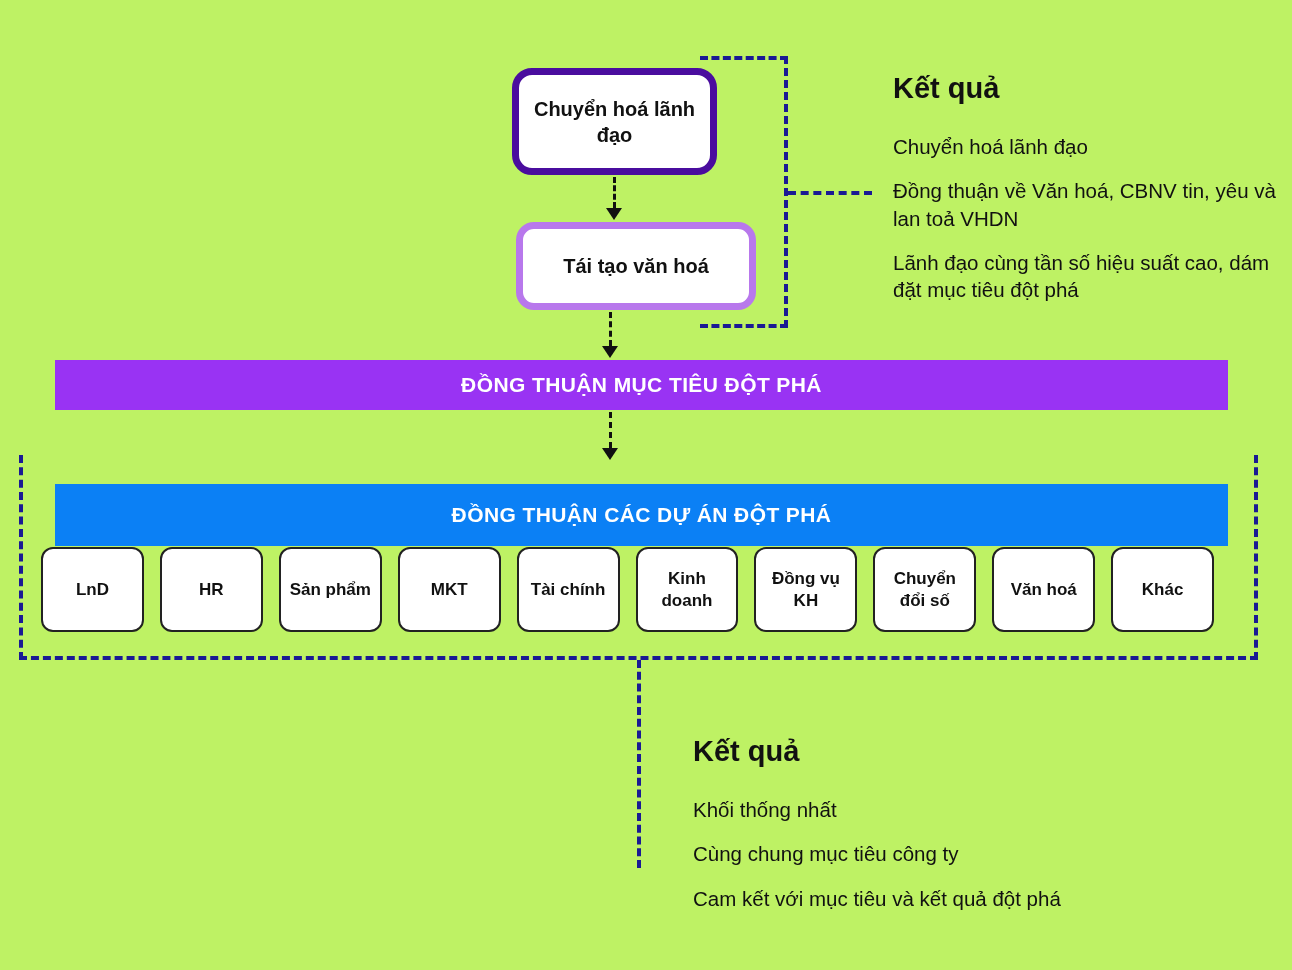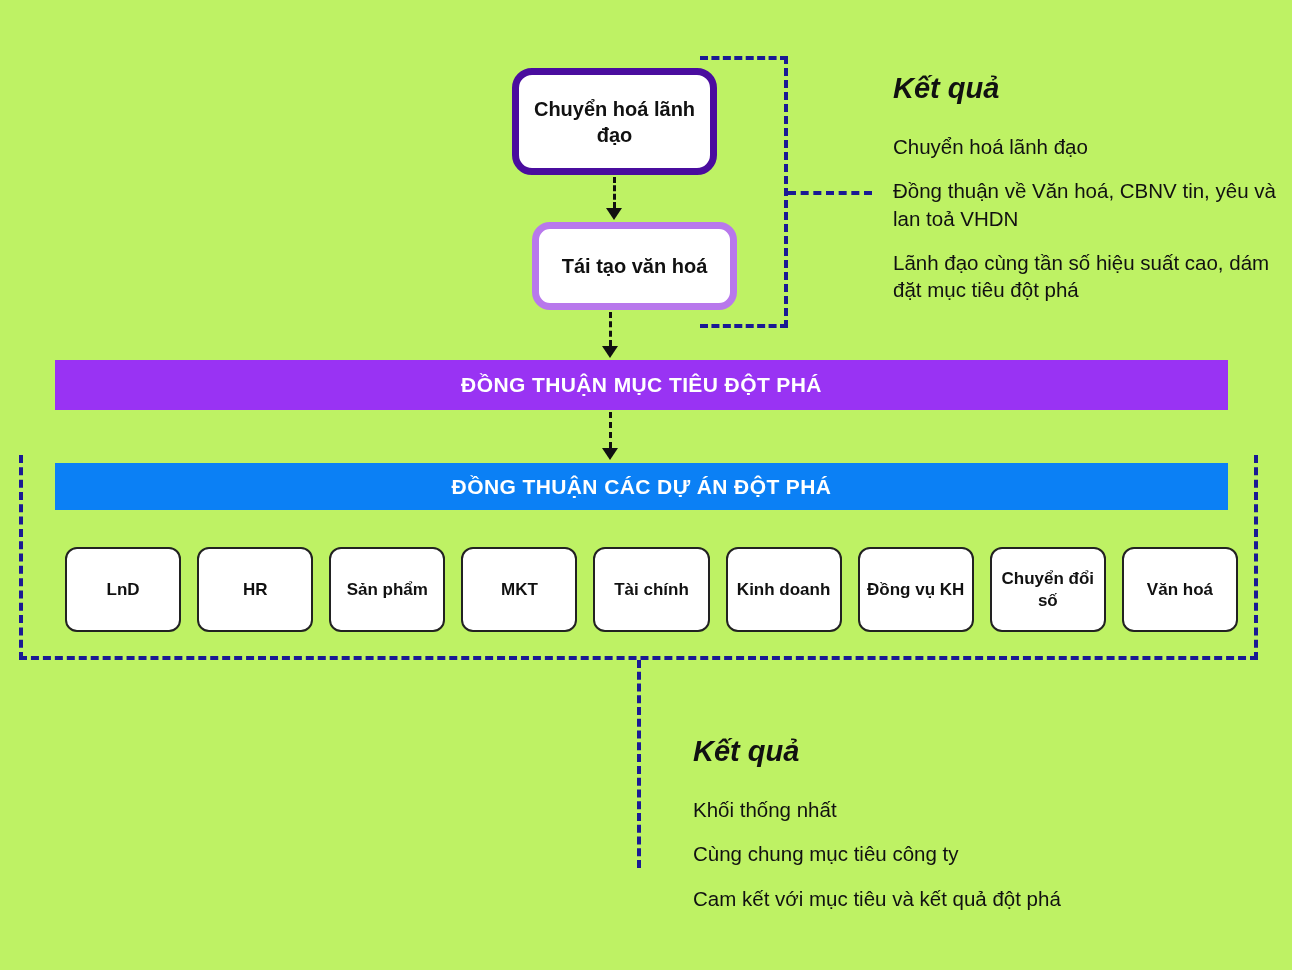--- a/index.html
+++ b/index.html
@@ -10,34 +10,34 @@
   }
 
   
   .flow-box {
     position:absolute; background:#fff; display:flex; align-items:center;
     justify-content:center; text-align:center; font-weight:bold;
     font-size:20px; line-height:1.3; box-sizing:border-box; padding:0 10px;
   }
   #box-leadership { left:512px; top:68px;  width:205px; height:107px;
     border:7px solid var(--dark_purple); border-radius:20px; }
-  #box-culture    { left:532px; top:222px; width:205px; height:88px;
+  #box-culture    { left:516px; top:222px; width:240px; height:88px;
     border:7px solid var(--light_purple); border-radius:18px; }
 
   
   .bar {
     position:absolute; left:55px; width:1173px; display:flex; align-items:center;
     justify-content:center; color:#fff; font-weight:bold; font-size:21px;
     letter-spacing:0.4px;
   }
   #bar-goals    { top:360px; height:50px; background:var(--purple_bar); }
-  #bar-projects { top:463px; height:47px; background:var(--blue_bar); }
+  #bar-projects { top:484px; height:62px; background:var(--blue_bar); }
 
   
-  .dept-row { position:absolute; left:65px; top:547px; width:1173px; height:85px;
+  .dept-row { position:absolute; left:41px; top:547px; width:1173px; height:85px;
     display:flex; gap:16px; }
   .dept-box { flex:1; border:2px solid #222; border-radius:12px; background:#fff;
     display:flex; align-items:center; justify-content:center; text-align:center;
     font-weight:bold; font-size:17px; line-height:1.25; padding:0 4px;
     box-sizing:border-box; }
 
   
   .bracket-top { position:absolute; left:700px; top:56px; width:88px; height:272px;
     border-top:4px dashed var(--navy_dash); border-right:4px dashed var(--navy_dash);
     border-bottom:4px dashed var(--navy_dash); box-sizing:border-box; }
@@ -54,21 +54,21 @@
     align-items:center; }
   .arrow-line { flex:1; width:0; border-left:3px dashed #111; }
   .arrow-head { width:0; height:0; border-left:8px solid transparent;
     border-right:8px solid transparent; border-top:12px solid #111; }
   #arrow-1 { left:606px; top:177px; height:43px; }
   #arrow-2 { left:602px; top:312px; height:46px; }
   #arrow-3 { left:602px; top:412px; height:48px; }
 
   
   .results { position:absolute; }
-  .results-title { font-size:29px; font-weight:bold; margin:0 6px 28px 0;font-style:italic; }
+  .results-title { font-size:29px; font-weight:bold; margin:0 6px 28px 0; }
   .results-item  { font-size:20.5px; line-height:1.33; margin:0 0 17px 0; }
   #results-top    { left:893px; top:72px;  width:400px; }
   #results-bottom { left:693px; top:735px; width:490px; }
 </style>
 </head>
 <body>
 
 <div class="canvas">
 
   <div class="bracket-top"></div>
@@ -103,20 +103,21 @@
   <div class="dept-row">
     <div class="dept-box">LnD</div>
     <div class="dept-box">HR</div>
     <div class="dept-box">Sản phẩm</div>
     <div class="dept-box">MKT</div>
     <div class="dept-box">Tài chính</div>
     <div class="dept-box">Kinh doanh</div>
     <div class="dept-box">Đồng vụ KH</div>
     <div class="dept-box">Chuyển đổi số</div>
     <div class="dept-box">Văn hoá</div>
+    <div class="dept-box">Khác</div>
   </div>
 
   <div class="v-line"></div>
 
   <div class="results" id="results-top">
     <div class="results-title">Kết quả</div>
     <div class="results-item">Chuyển hoá lãnh đạo</div>
     <div class="results-item">Đồng thuận về Văn hoá, CBNV tin, yêu và lan toả VHDN</div>
     <div class="results-item">Lãnh đạo cùng tần số hiệu suất cao, dám đặt mục tiêu đột phá</div>
   </div>

